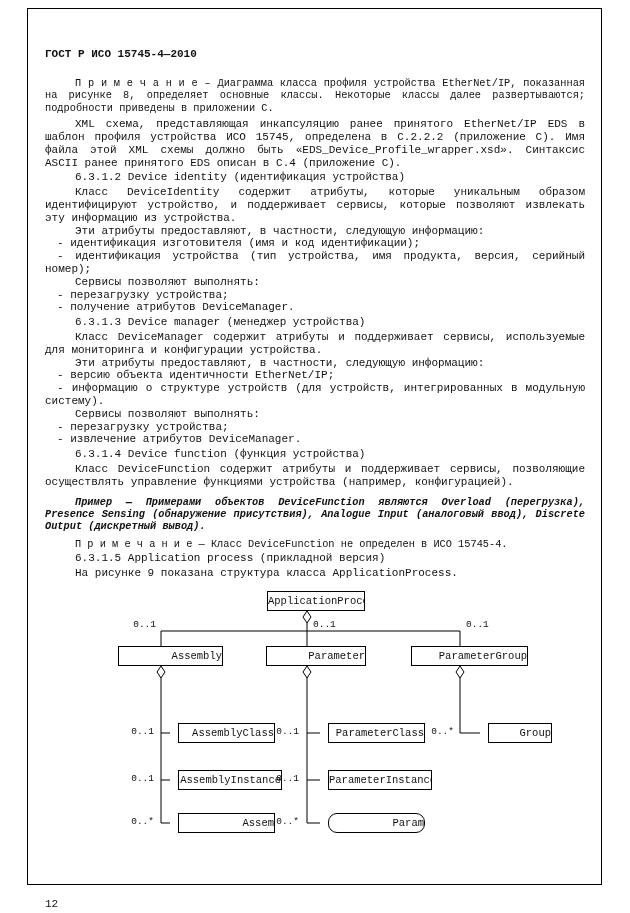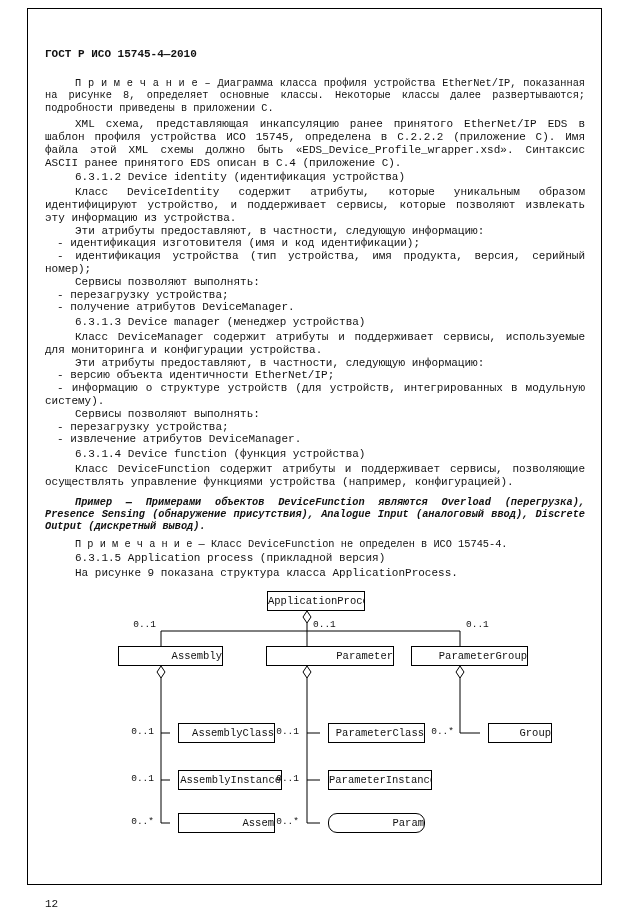--- a/index.html
+++ b/index.html
@@ -86,21 +86,21 @@
         <path d="M460,92 L460,147 M460,147 L480,147" stroke="#000" fill="none" stroke-width="1"></path>
       </svg>
 
       <div class="node" style="left:259px; top:5px;  width:96px;">ApplicationProcess</div>
 
       <span class="mult r" style="left:128px; top:33px;">0..1</span>
       <span class="mult l" style="left:313px; top:33px;">0..1</span>
       <span class="mult l" style="left:466px; top:33px;">0..1</span>
 
       <div class="node" style="left:110px; top:60px; width:103px;">Assembly</div>
-      <div class="node" style="left:258px; top:60px; width:98px;padding-left:28px;">Parameter</div>
+      <div class="node" style="left:258px; top:60px; width:98px;">Parameter</div>
       <div class="node" style="left:403px; top:60px; width:115px;">ParameterGroup</div>
 
       <span class="mult r" style="left:126px; top:140px;">0..1</span>
       <span class="mult r" style="left:126px; top:187px;">0..1</span>
       <span class="mult r" style="left:126px; top:230px;">0..*</span>
       <div class="node" style="left:170px; top:137px; width:95px;">AssemblyClass</div>
       <div class="node" style="left:170px; top:184px; width:102px;">AssemblyInstance</div>
       <div class="node" style="left:170px; top:227px; width:95px;">Assem</div>
 
       <span class="mult r" style="left:271px; top:140px;">0..1</span>

